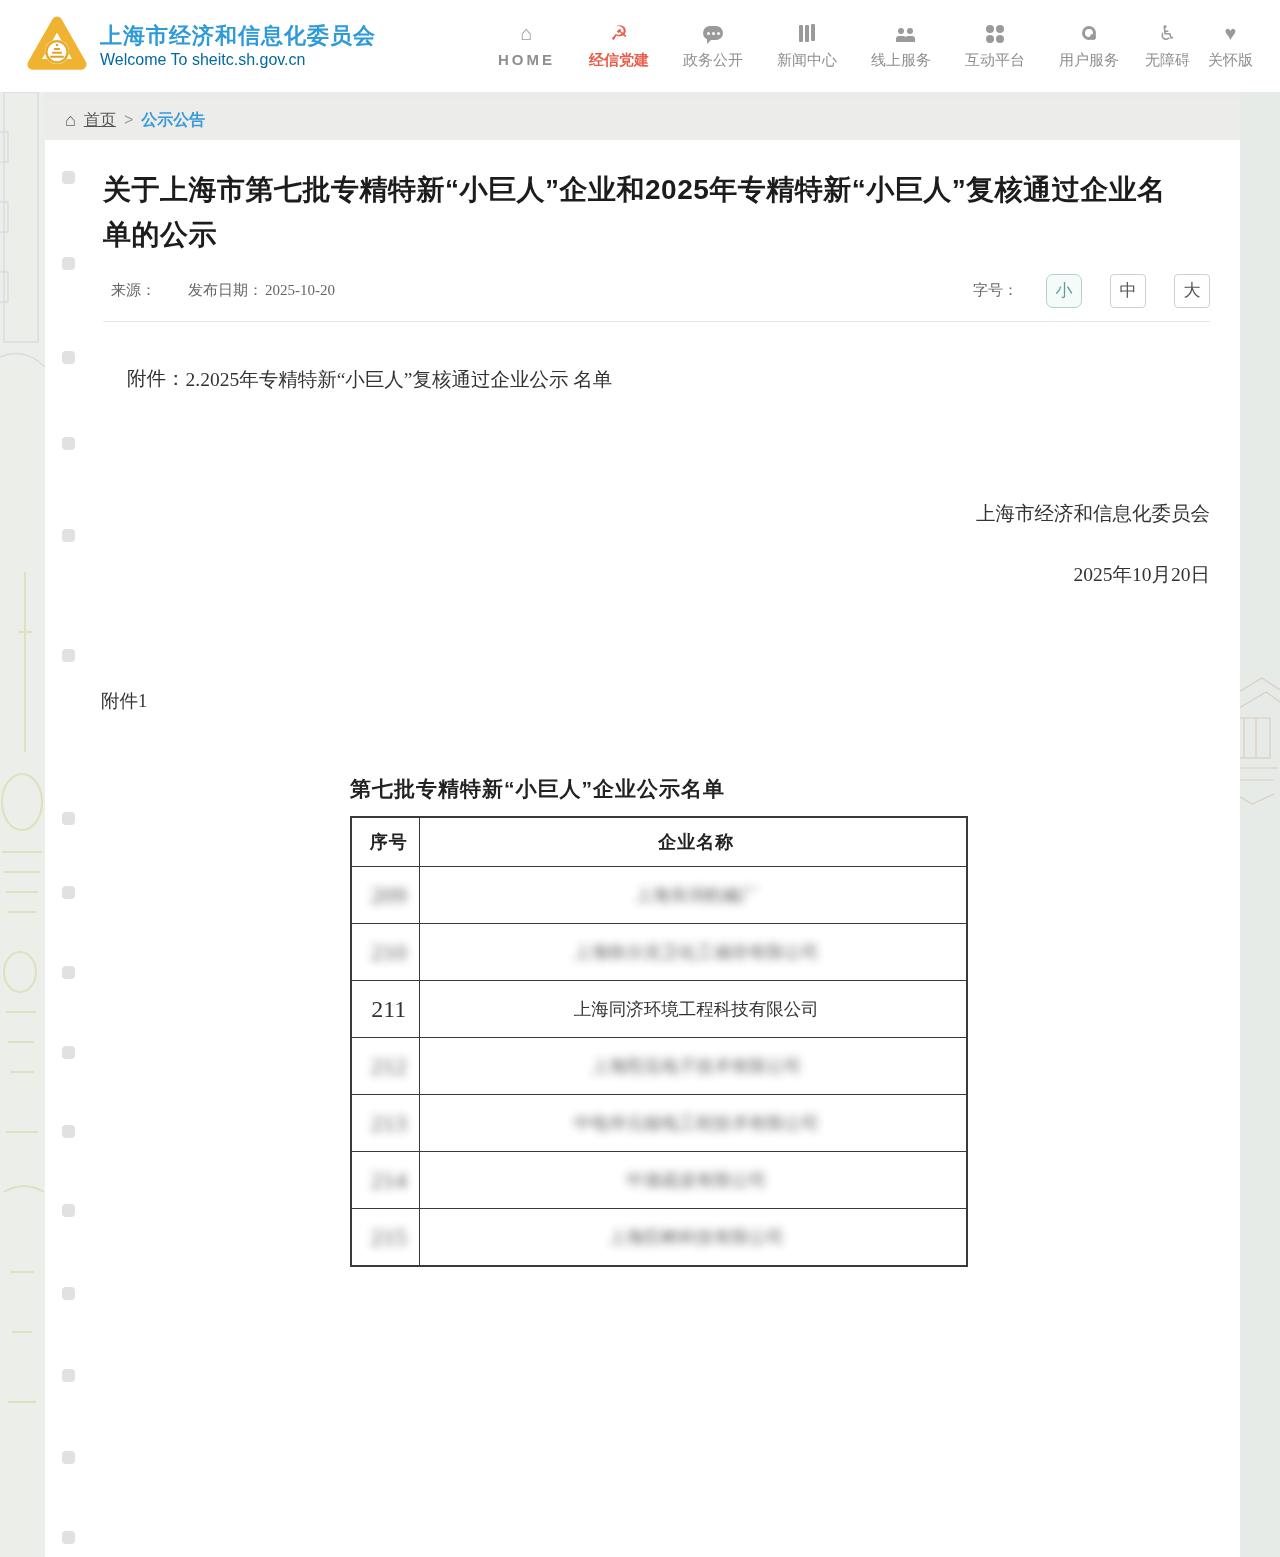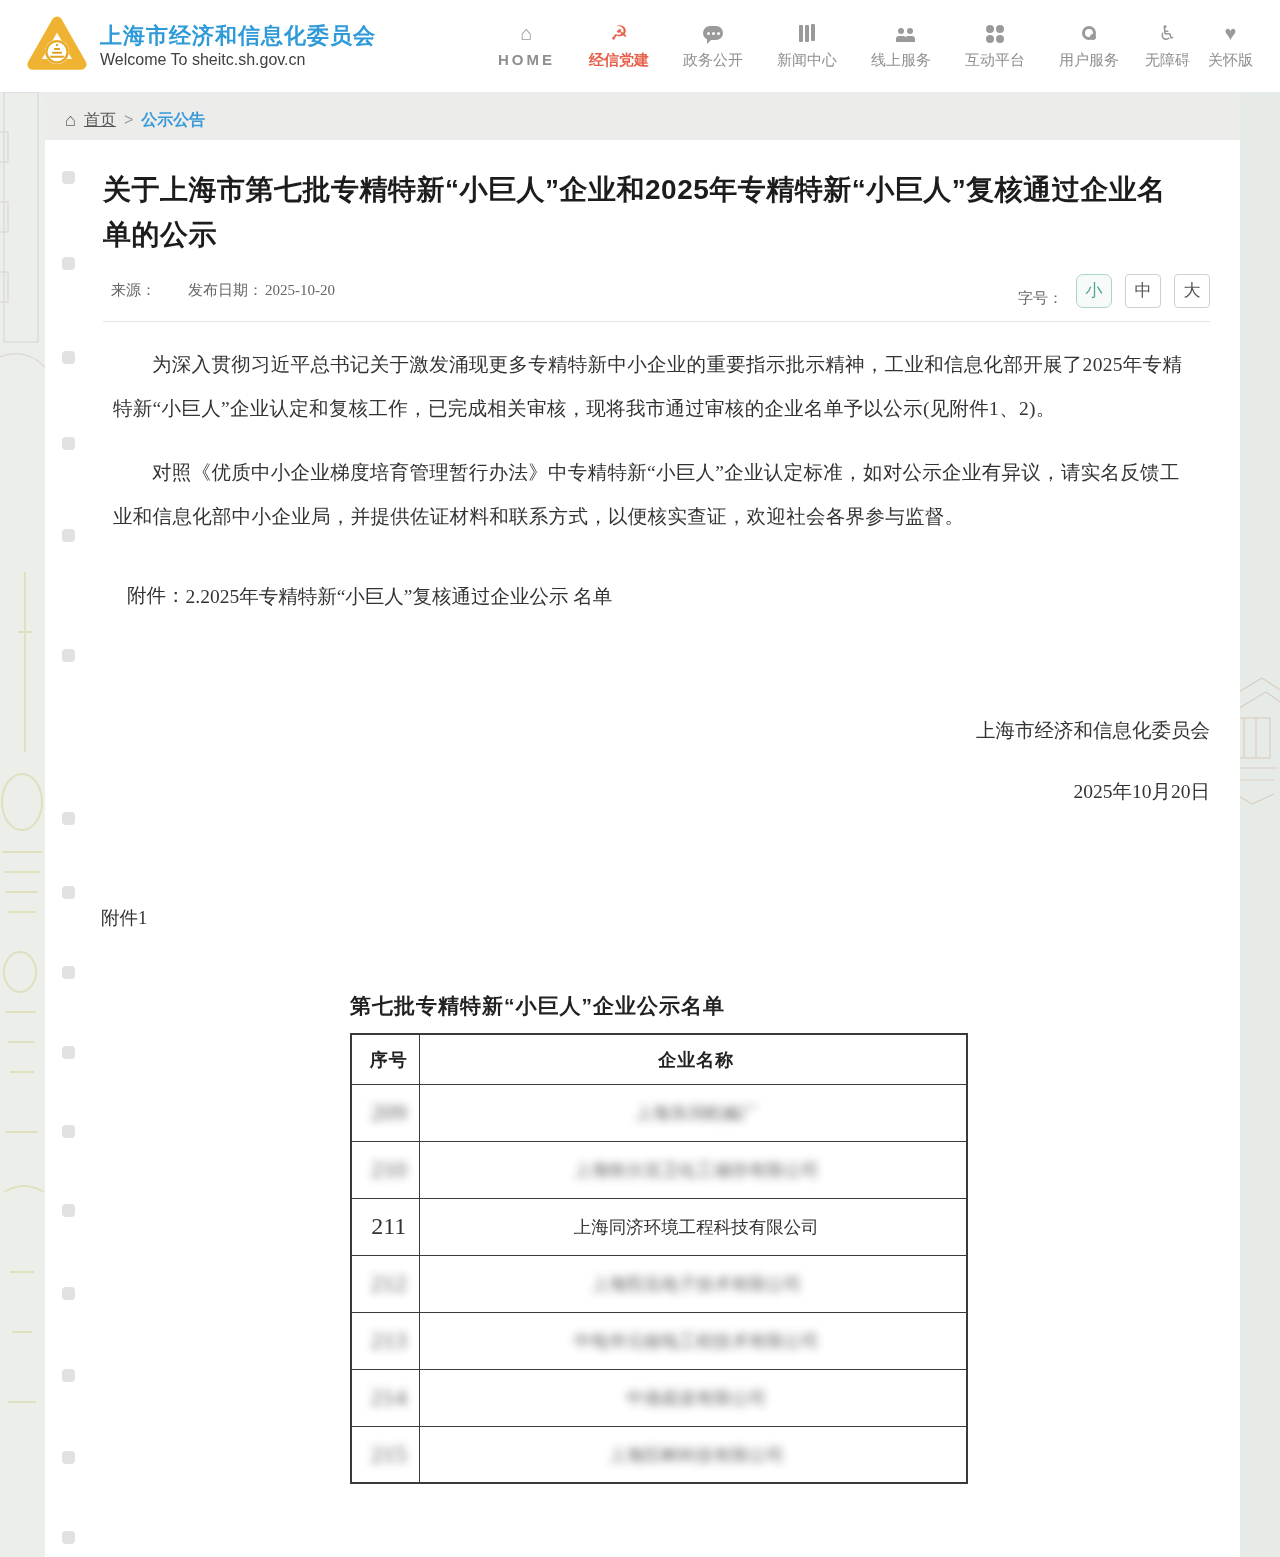--- a/index.html
+++ b/index.html
@@ -18,21 +18,21 @@
   .sketch { position:absolute; opacity:.55; }
 
   
   .topbar {
     position:absolute; top:0; left:0; width:1280px; height:92px;
     background:#ffffff; z-index:5; display:flex; align-items:center;
   }
   .logo { width:62px; height:62px; margin:0 12px 0 26px; flex:0 0 auto; }
   .site-id { line-height:1.25; }
   .site-name { font-size:22px; font-weight:bold; color:#2f9ad8; letter-spacing:1px; }
-  .site-sub  { font-size:16px; color:#404040; }
+  .site-sub  { font-size:16px; color:#0369a1; }
 
   .main-nav { display:flex; align-items:flex-start; margin-left:auto; margin-right:18px; gap:0; }
   .nav-item {
     display:flex; flex-direction:column; align-items:center; gap:7px;
     padding:6px 17px; cursor:pointer;
   }
   .nav-item.tight { padding:6px 9px; }
   .nav-label { font-size:15px; color:#8f8f8f; white-space:nowrap; }
   .nav-item.active .nav-label { color:#e8604c; font-weight:bold; }
   .nav-ic { height:22px; display:flex; align-items:center; justify-content:center;
@@ -82,21 +82,21 @@
   .article-title {
     margin:27px 30px 0 0px; font-size:28px; font-weight:bold; color:#1c1c1c;
     line-height:1.62; letter-spacing:.5px;
   }
 
   .meta-row {
     margin:16px 0 0 8px; display:flex; align-items:center; font-size:15px; color:#666;
   }
   .meta-left { display:flex; gap:32px; }
   .meta-date-val { font-family:"Liberation Serif","DejaVu Serif",serif; margin-left:2px; }
-  .meta-right { margin-left:auto; display:flex; align-items:flex-end; gap:13px; }
+  .meta-right { margin-left:auto; display:flex; align-items:center; gap:28px; }
   .fs-btn {
     width:36px; height:34px; border:1px solid #cfcfcf; background:#fff; border-radius:4px;
     font-size:17px; color:#555; cursor:pointer; font-family:inherit;
   }
   .fs-btn.active { border-color:#aed3cc; color:#55a196; background:#f6fbfa; border-radius:7px; }
 
   .divider { border-bottom:1px solid #e6e6e6; margin-top:13px; }
 
   .body-text { font-family:"Liberation Serif","DejaVu Serif",serif; color:#333; }
   .para {
@@ -257,25 +257,20 @@
 
       <button class="fs-btn active">小</button>
           <button class="fs-btn">中</button>
           <button class="fs-btn">大</button>
         </div>
     </div>
 
     <div class="divider"></div>
 
     <div class="body-text">
-      <div>
-
-      <p class="para">为深入贯彻习近平总书记关于激发涌现更多专精特新中小企业的重要指示批示精神，工业和信息化部开展了2025年专精特新“小巨人”企业认定和复核工作，已完成相关审核，现将我市通过审核的企业名单予以公示(见附件1、2)。</p>
-          <p class="para">对照《优质中小企业梯度培育管理暂行办法》中专精特新“小巨人”企业认定标准，如对公示企业有异议，请实名反馈工业和信息化部中小企业局，并提供佐证材料和联系方式，以便核实查证，欢迎社会各界参与监督。</p>
-        </div>
 
       <div class="attachments">
         <span class="att-label">附件：</span>
         <span class="att-list">
 
             <div class="att-item">2.2025年专精特新“小巨人”复核通过企业公示 名单</div>
           </span>
       </div>
 
       <div class="signature-block">

